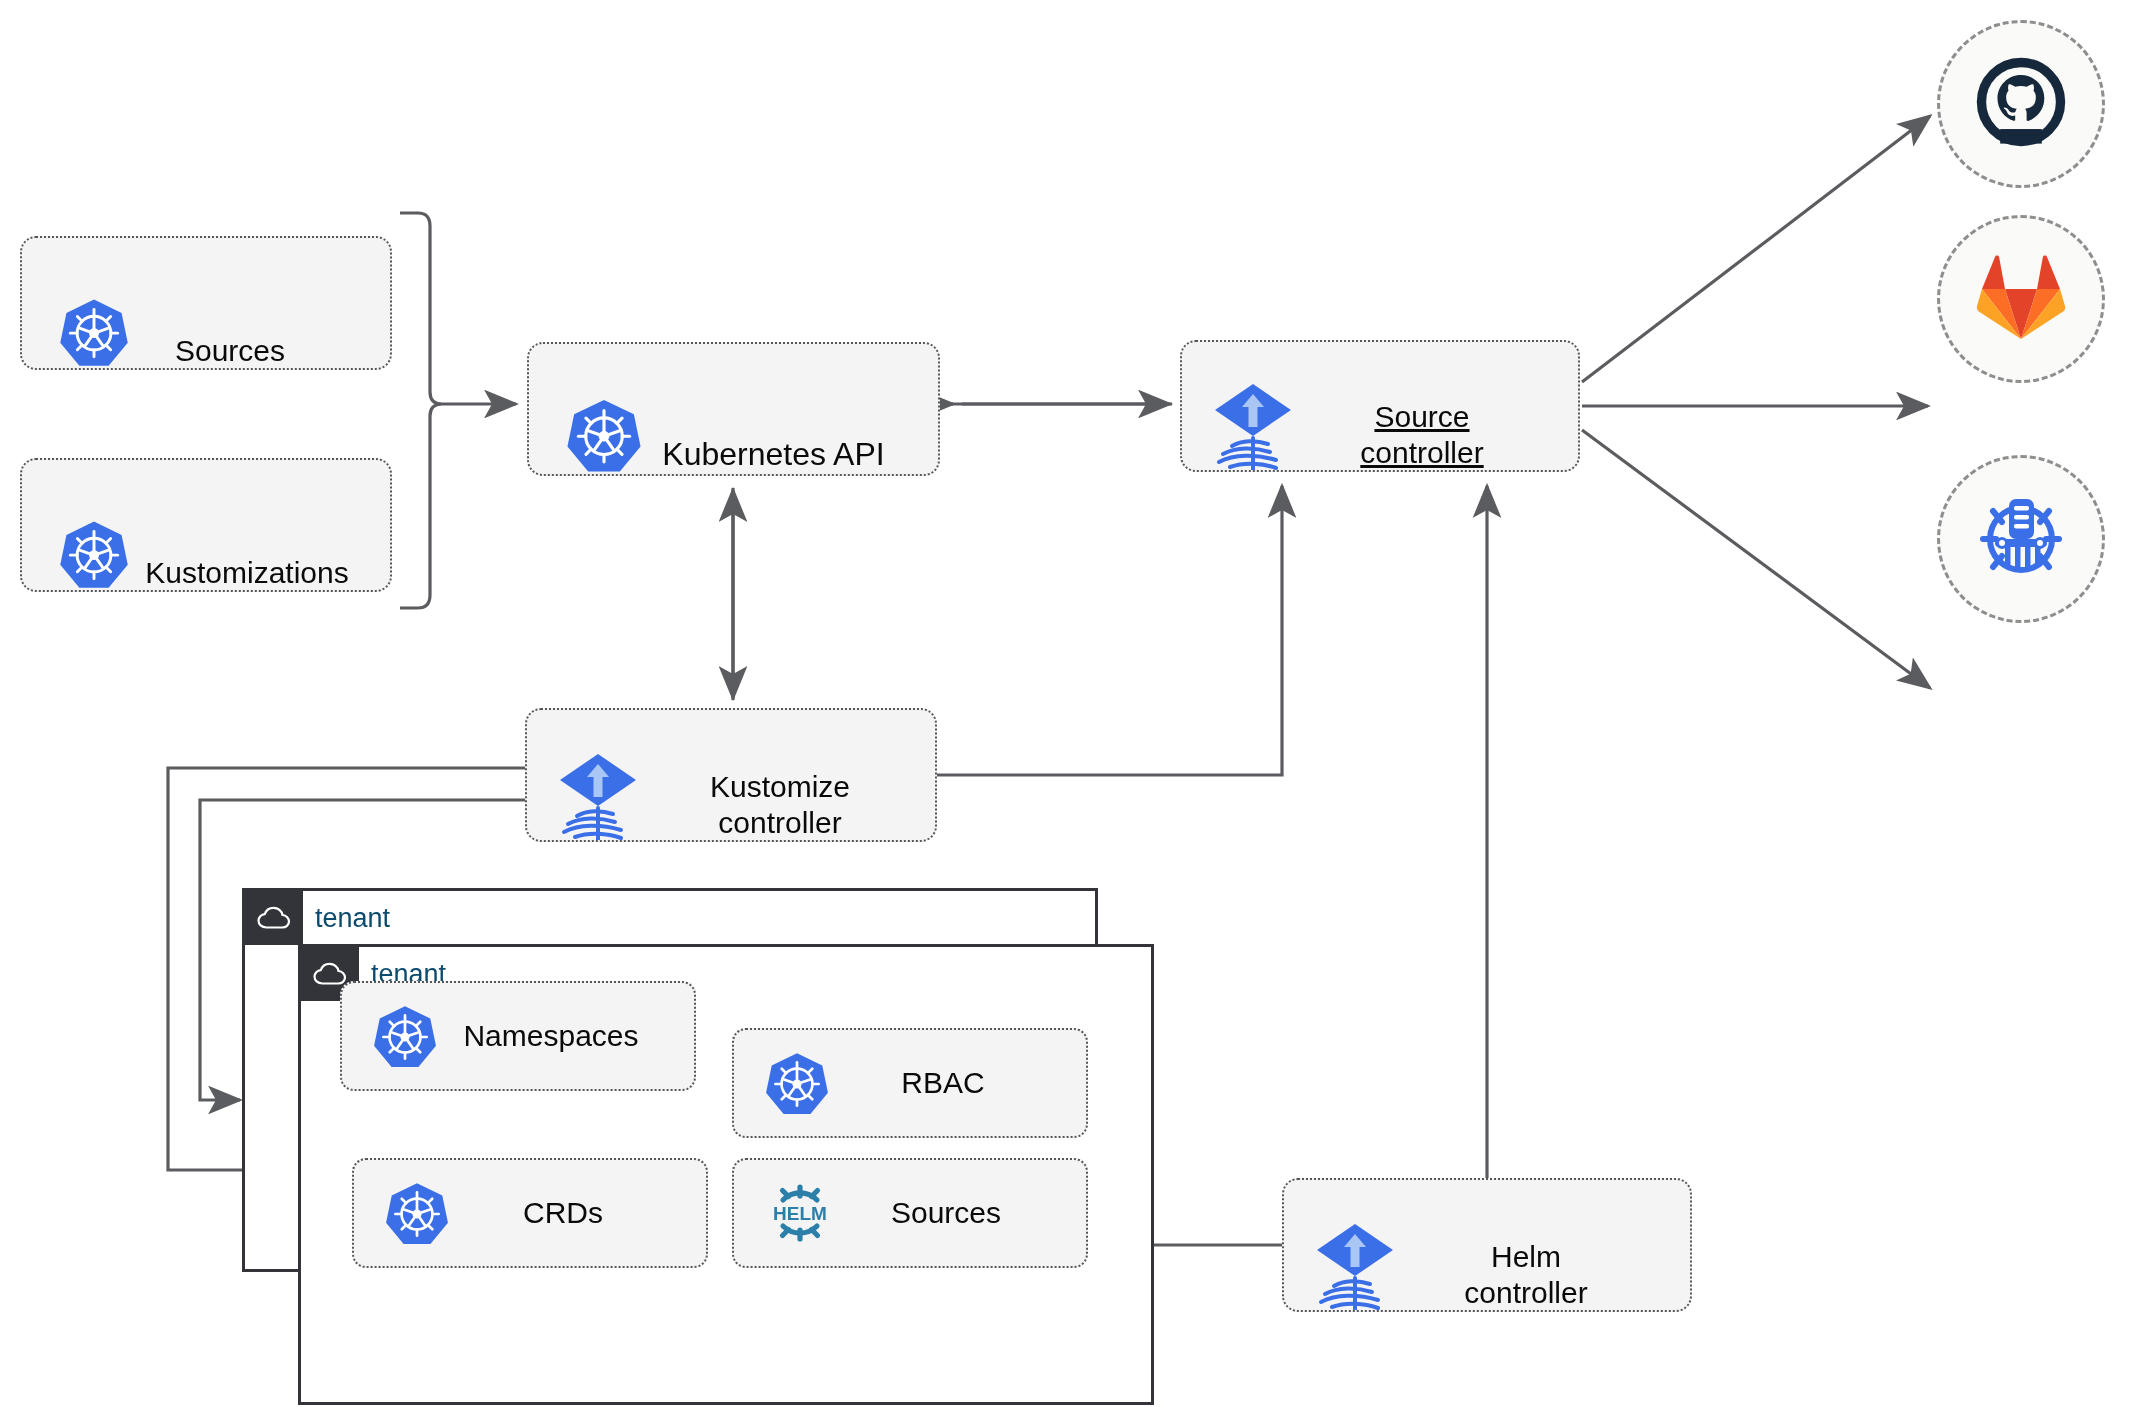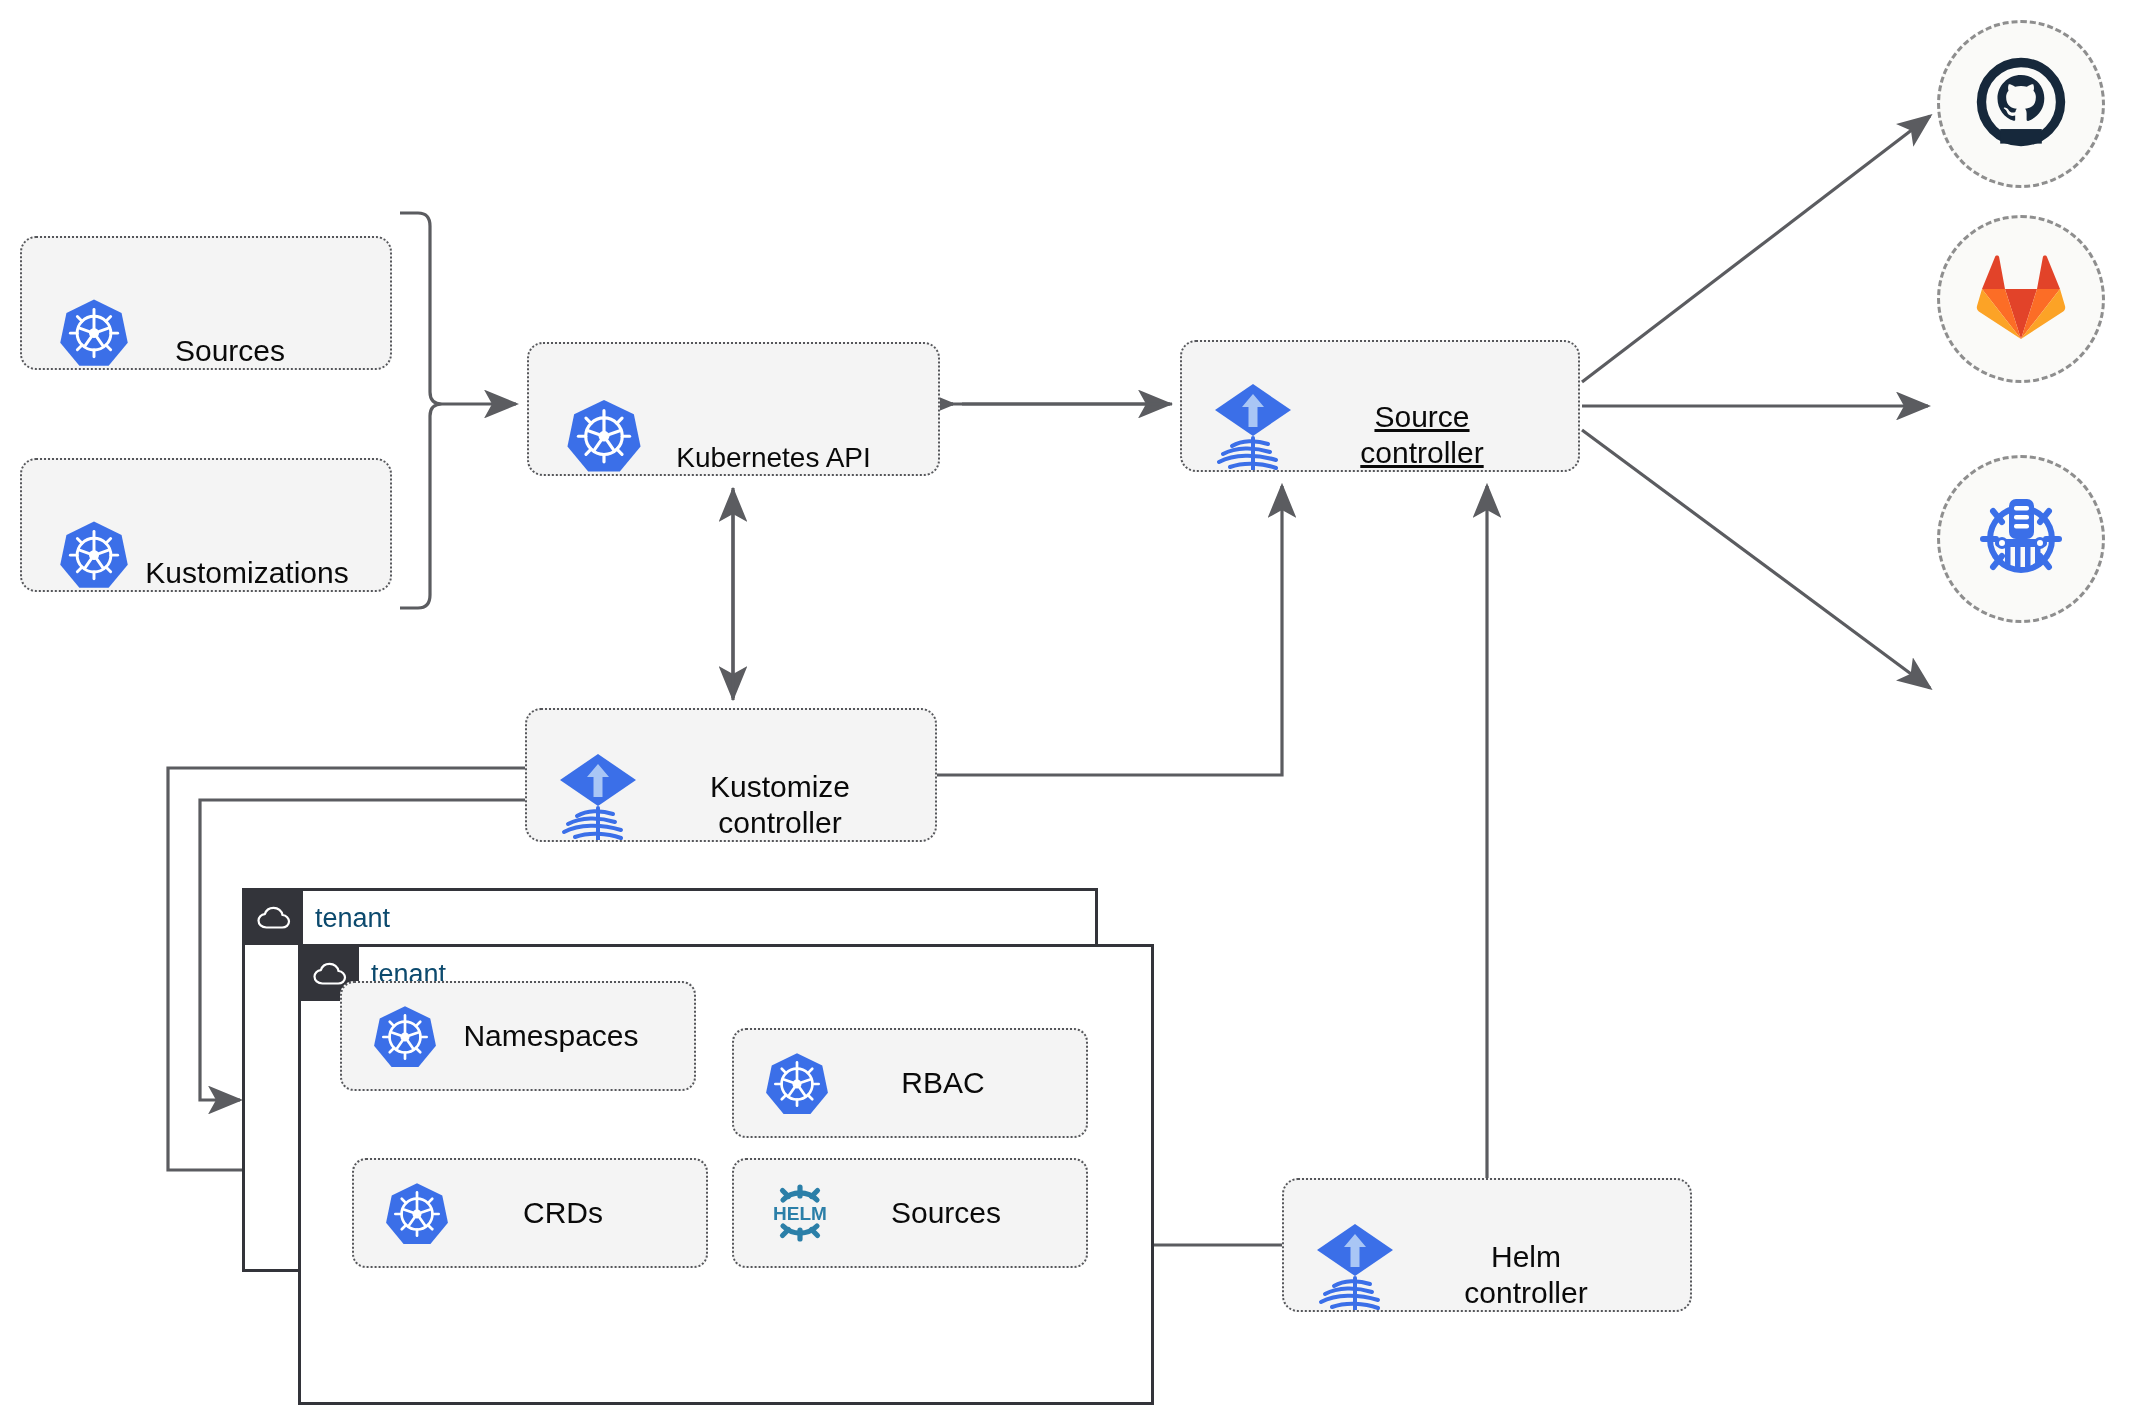--- a/index.html
+++ b/index.html
@@ -27,21 +27,21 @@
   }
 
   .n-sources     {left:20px;  top:236px; width:372px; height:134px;}
   .n-kustomiz    {left:20px;  top:458px; width:372px; height:134px;}
   .n-kapi        {left:527px; top:342px; width:413px; height:134px;}
   .n-srcctl      {left:1180px;top:340px; width:400px; height:132px;}
   .n-kustctl     {left:525px; top:708px; width:412px; height:134px;}
   .n-helmctl     {left:1282px;top:1178px;width:410px; height:134px;}
 
   .n-sources  .lbl, .n-kustomiz .lbl{font-size:30px;}
-  .n-kapi     .lbl{font-size:28px;}
+  .n-kapi     .lbl{font-size:32px;}
   .n-srcctl   .lbl, .n-kustctl .lbl, .n-helmctl .lbl{font-size:30px;}
 
   .n-sources  .ico,.n-kustomiz .ico{margin-left:36px;}
   .n-kapi     .ico{margin-left:36px;}
   .n-srcctl   .ico,.n-kustctl .ico,.n-helmctl .ico{margin-left:28px;}
   .n-sources  .lbl{padding-right:60px;}
   .n-kustomiz .lbl{padding-right:26px;}
   .n-kapi     .lbl{padding-right:34px;}
   .n-srcctl   .lbl{padding-right:30px;text-decoration:underline;}
   .n-kustctl  .lbl{padding-right:16px;}

